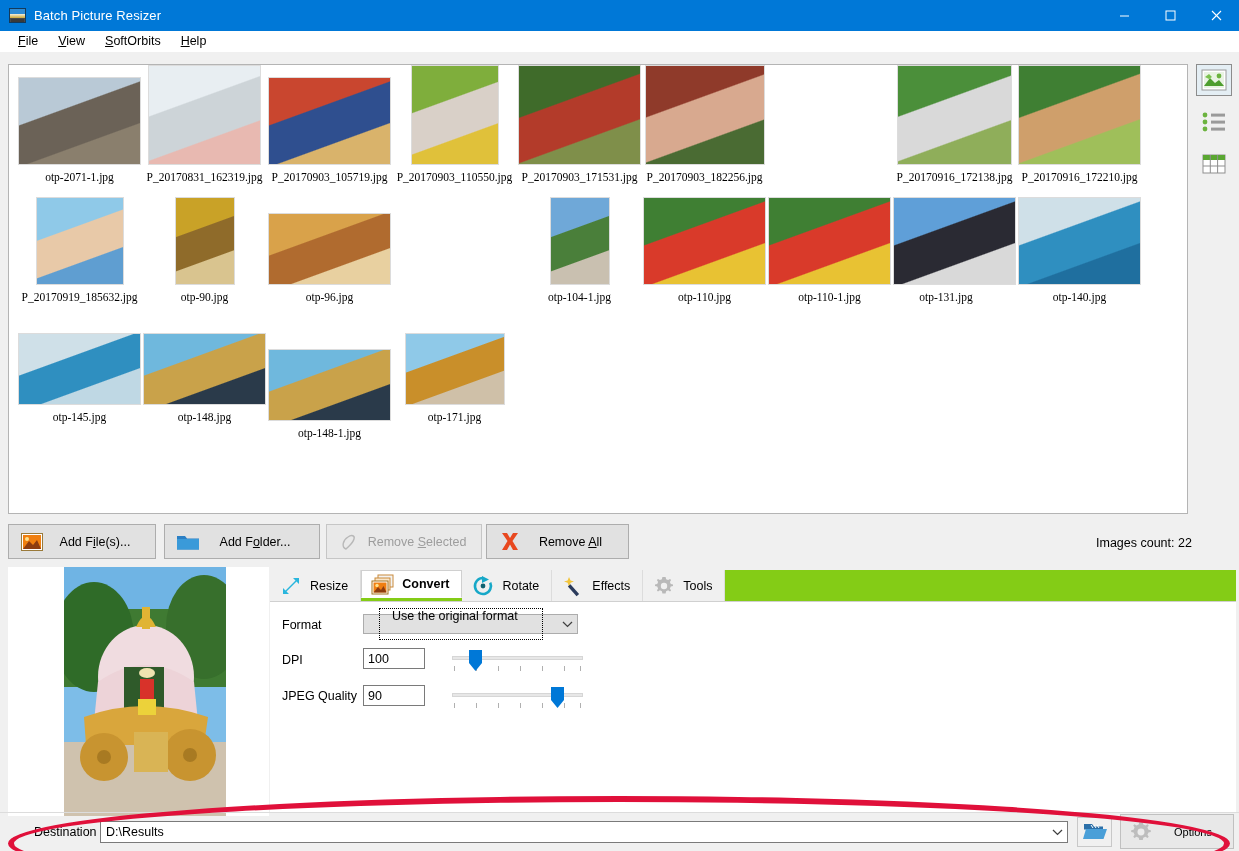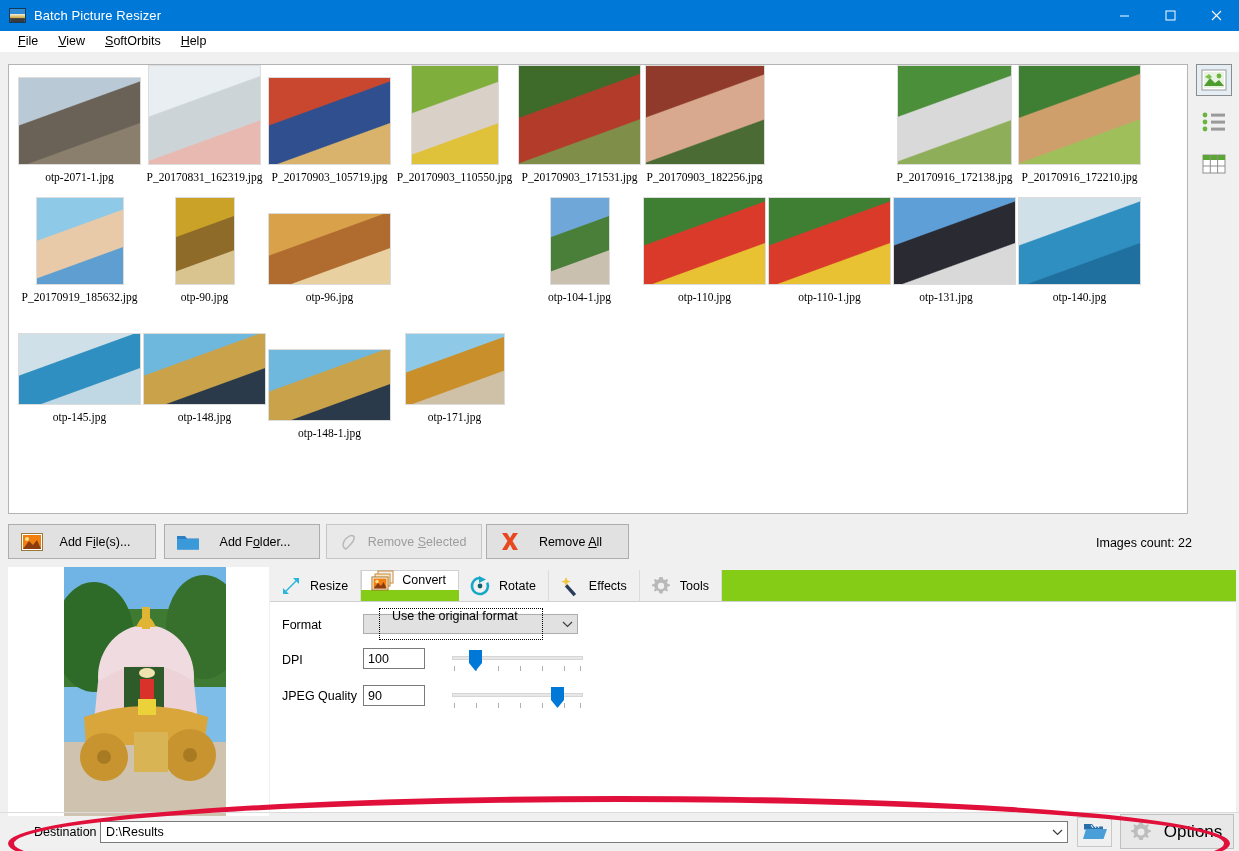--- a/index.html
+++ b/index.html
@@ -78,21 +78,21 @@
   .preview-img{
     position:absolute;left:56px;top:0px;width:162px;height:249px;
     background:linear-gradient(#6fb5e8 0%,#8fc9ee 18%,#3c7a32 28%,#c9a86a 62%,#cfc2ae 100%);
   }
 
   
   .tabs{position:absolute;left:270px;top:518px;width:966px;height:32px;
         background:#84cc16;display:flex;}
   .tab{height:31px;display:flex;align-items:center;padding:0 12px 0 8px;font-size:12.5px;
        background:#f0f0f0;border-right:1px solid #dcdcdc;}
-  .tab.active{background:#fff;border:1px solid #d0d0d0;border-bottom:1px solid #fff;height:20px;}
+  .tab.active{background:#fff;border:1px solid #d0d0d0;border-bottom:1px solid #fff;height:28px;font-weight:bold;}
   .tab .tico{width:26px;display:flex;align-items:center;justify-content:center;margin-right:6px;}
 
   
   .tabpage{position:absolute;left:270px;top:549px;width:966px;height:212px;background:#fff;
     border-top:1px solid #d0d0d0;}
   .field-label{position:absolute;font-size:12.5px;color:#000;}
   .combo{
     position:absolute;height:20px;background:#e1e1e1;border:1px solid #acacac;
     display:flex;align-items:center;font-size:12.5px;
   }
@@ -111,21 +111,21 @@
 
   
   .dest-label{position:absolute;left:34px;top:773px;font-size:12.5px;}
   .dest-combo{position:absolute;left:100px;top:769px;width:968px;height:22px;background:#fff;
      border:1px solid #7a7a7a;display:flex;align-items:center;}
   .dest-combo .dtext{flex:1;padding-left:5px;font-size:12.5px;}
   .dest-combo .darrow{width:20px;display:flex;align-items:center;justify-content:center;}
   .browse-btn{position:absolute;left:1077px;top:765px;width:35px;height:30px;background:#f0f0f0;
      border:1px solid #c8c8c8;display:flex;align-items:center;justify-content:center;}
   .options-btn{position:absolute;left:1120px;top:762px;width:114px;height:35px;background:#e8e8e8;
-     border:1px solid #c0c0c0;display:flex;align-items:center;font-size:17px;}
+     border:1px solid #c0c0c0;display:flex;align-items:center;font-size:11px;}
 
   .annot-ellipse{
     position:absolute;left:8px;top:744px;width:1222px;height:95px;
     border:6px solid #e0103a;border-radius:50%;pointer-events:none;z-index:50;
   }
   .sep{position:absolute;left:0;top:760px;width:1239px;height:1px;background:#dcdcdc;}
 </style>
 </head>
 <body>
 

